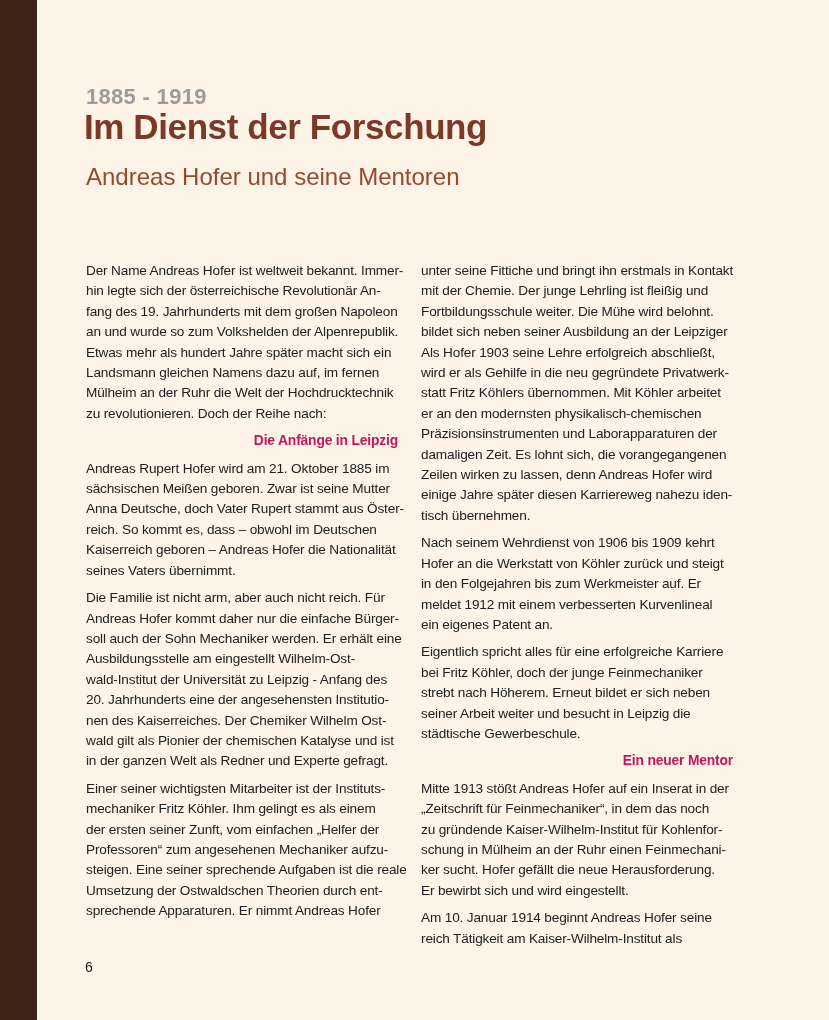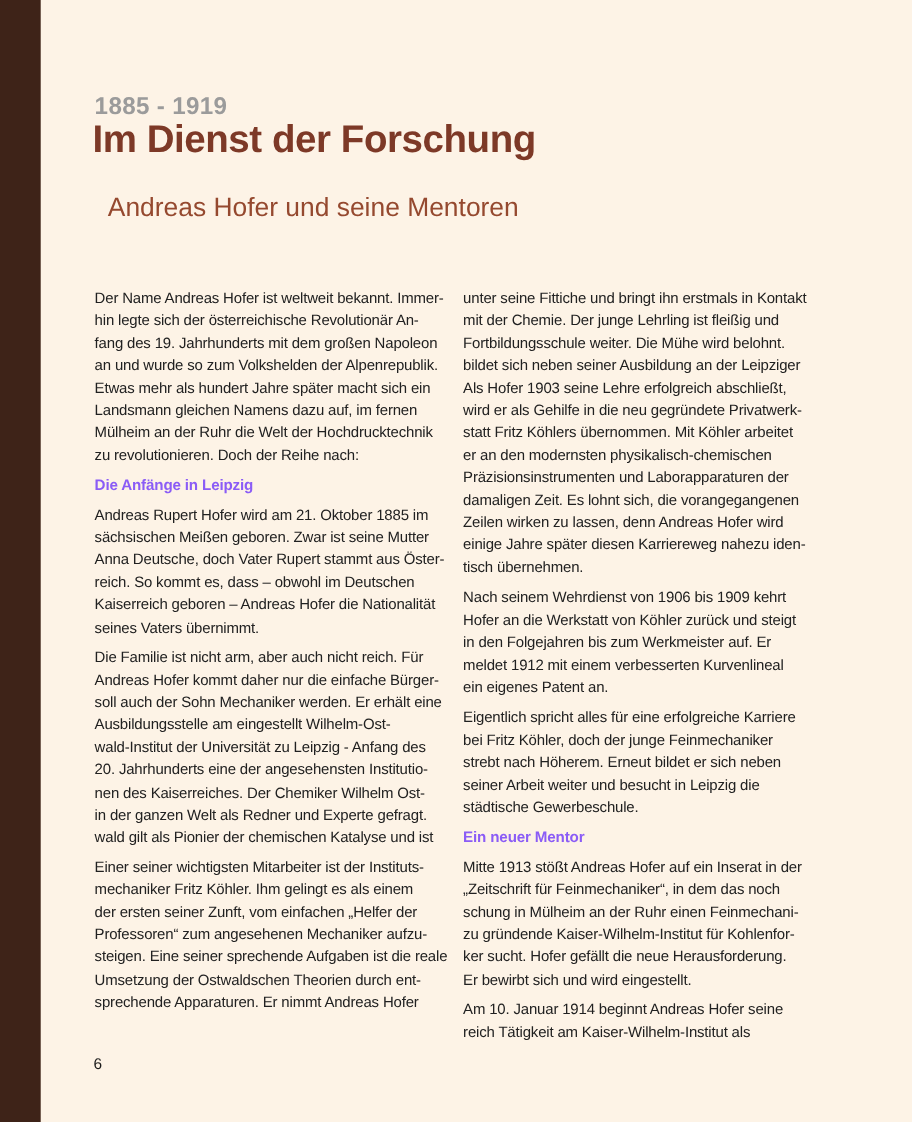--- a/index.html
+++ b/index.html
@@ -29,36 +29,36 @@
     display:flex;gap:23px;
   }
   .col{width:312px;}
   .block{margin:0 0 7px 0;}
   .block:last-child{margin-bottom:0;}
   .paragraph .line{
     font-size:13.6px;line-height:20.4px;letter-spacing:-.15px;
     white-space:nowrap;color:#212121;
   }
   .heading{
-    font-size:13.8px;line-height:20.4px;font-weight:bold;color:#8b5cf6;
-    letter-spacing:-.15px;white-space:nowrap;
+    font-size:13.8px;line-height:20.4px;font-weight:bold;color:#be185d;
+    letter-spacing:-.15px;white-space:nowrap;text-align:right;
   }
   .page-number{
     position:absolute;left:85px;top:959px;
     font-size:14px;color:#1a1a1a;
   }
 </style>
 </head>
 <body style="background: rgb(253, 243, 230);">
 
 <div class="accent-bar" style="background: rgb(62, 35, 24);"></div>
 
 <div class="eyebrow" style="color: rgb(155, 155, 155);">1885 - 1919</div>
 <h1 class="title" style="margin: 0px; color: rgb(125, 57, 39);">Im Dienst der Forschung</h1>
-<h2 class="subtitle" style="margin: 12px; color: rgb(149, 73, 47);">Andreas Hofer und seine Mentoren</h2>
+<h2 class="subtitle" style="margin: 0px; color: rgb(149, 73, 47);">Andreas Hofer und seine Mentoren</h2>
 
 <div class="columns">
   <div class="col">
       <div class="block paragraph">
         <div class="line">Der Name Andreas Hofer ist weltweit bekannt. Immer-</div>
         <div class="line">hin legte sich der österreichische Revolutionär An-</div>
         <div class="line">fang des 19. Jahrhunderts mit dem großen Napoleon</div>
         <div class="line">an und wurde so zum Volkshelden der Alpenrepublik.</div>
         <div class="line">Etwas mehr als hundert Jahre später macht sich ein</div>
         <div class="line">Landsmann gleichen Namens dazu auf, im fernen</div>
@@ -75,22 +75,22 @@
         <div class="line">seines Vaters übernimmt.</div>
       </div>
       <div class="block paragraph">
         <div class="line">Die Familie ist nicht arm, aber auch nicht reich. Für</div>
         <div class="line">Andreas Hofer kommt daher nur die einfache Bürger-</div>
         <div class="line">soll auch der Sohn Mechaniker werden. Er erhält eine</div>
         <div class="line">Ausbildungsstelle am eingestellt Wilhelm-Ost-</div>
         <div class="line">wald-Institut der Universität zu Leipzig - Anfang des</div>
         <div class="line">20. Jahrhunderts eine der angesehensten Institutio-</div>
         <div class="line">nen des Kaiserreiches. Der Chemiker Wilhelm Ost-</div>
+        <div class="line">wald gilt als Pionier der chemischen Katalyse und ist</div>
         <div class="line">in der ganzen Welt als Redner und Experte gefragt.</div>
-        <div class="line">wald gilt als Pionier der chemischen Katalyse und ist</div>
       </div>
       <div class="block paragraph">
         <div class="line">Einer seiner wichtigsten Mitarbeiter ist der Instituts-</div>
         <div class="line">mechaniker Fritz Köhler. Ihm gelingt es als einem</div>
         <div class="line">der ersten seiner Zunft, vom einfachen „Helfer der</div>
         <div class="line">Professoren“ zum angesehenen Mechaniker aufzu-</div>
         <div class="line">steigen. Eine seiner sprechende Aufgaben ist die reale</div>
         <div class="line">Umsetzung der Ostwaldschen Theorien durch ent-</div>
         <div class="line">sprechende Apparaturen. Er nimmt Andreas Hofer</div>
       </div>
@@ -122,22 +122,22 @@
         <div class="line">Eigentlich spricht alles für eine erfolgreiche Karriere</div>
         <div class="line">bei Fritz Köhler, doch der junge Feinmechaniker</div>
         <div class="line">strebt nach Höherem. Erneut bildet er sich neben</div>
         <div class="line">seiner Arbeit weiter und besucht in Leipzig die</div>
         <div class="line">städtische Gewerbeschule.</div>
       </div>
       <div class="block heading">Ein neuer Mentor</div>
       <div class="block paragraph">
         <div class="line">Mitte 1913 stößt Andreas Hofer auf ein Inserat in der</div>
         <div class="line">„Zeitschrift für Feinmechaniker“, in dem das noch</div>
+        <div class="line">zu gründende Kaiser-Wilhelm-Institut für Kohlenfor-</div>
         <div class="line">schung in Mülheim an der Ruhr einen Feinmechani-</div>
-        <div class="line">zu gründende Kaiser-Wilhelm-Institut für Kohlenfor-</div>
         <div class="line">ker sucht. Hofer gefällt die neue Herausforderung.</div>
         <div class="line">Er bewirbt sich und wird eingestellt.</div>
       </div>
       <div class="block paragraph">
         <div class="line">Am 10. Januar 1914 beginnt Andreas Hofer seine</div>
         <div class="line">reich Tätigkeit am Kaiser-Wilhelm-Institut als</div>
       </div>
     </div>
 </div>
 

